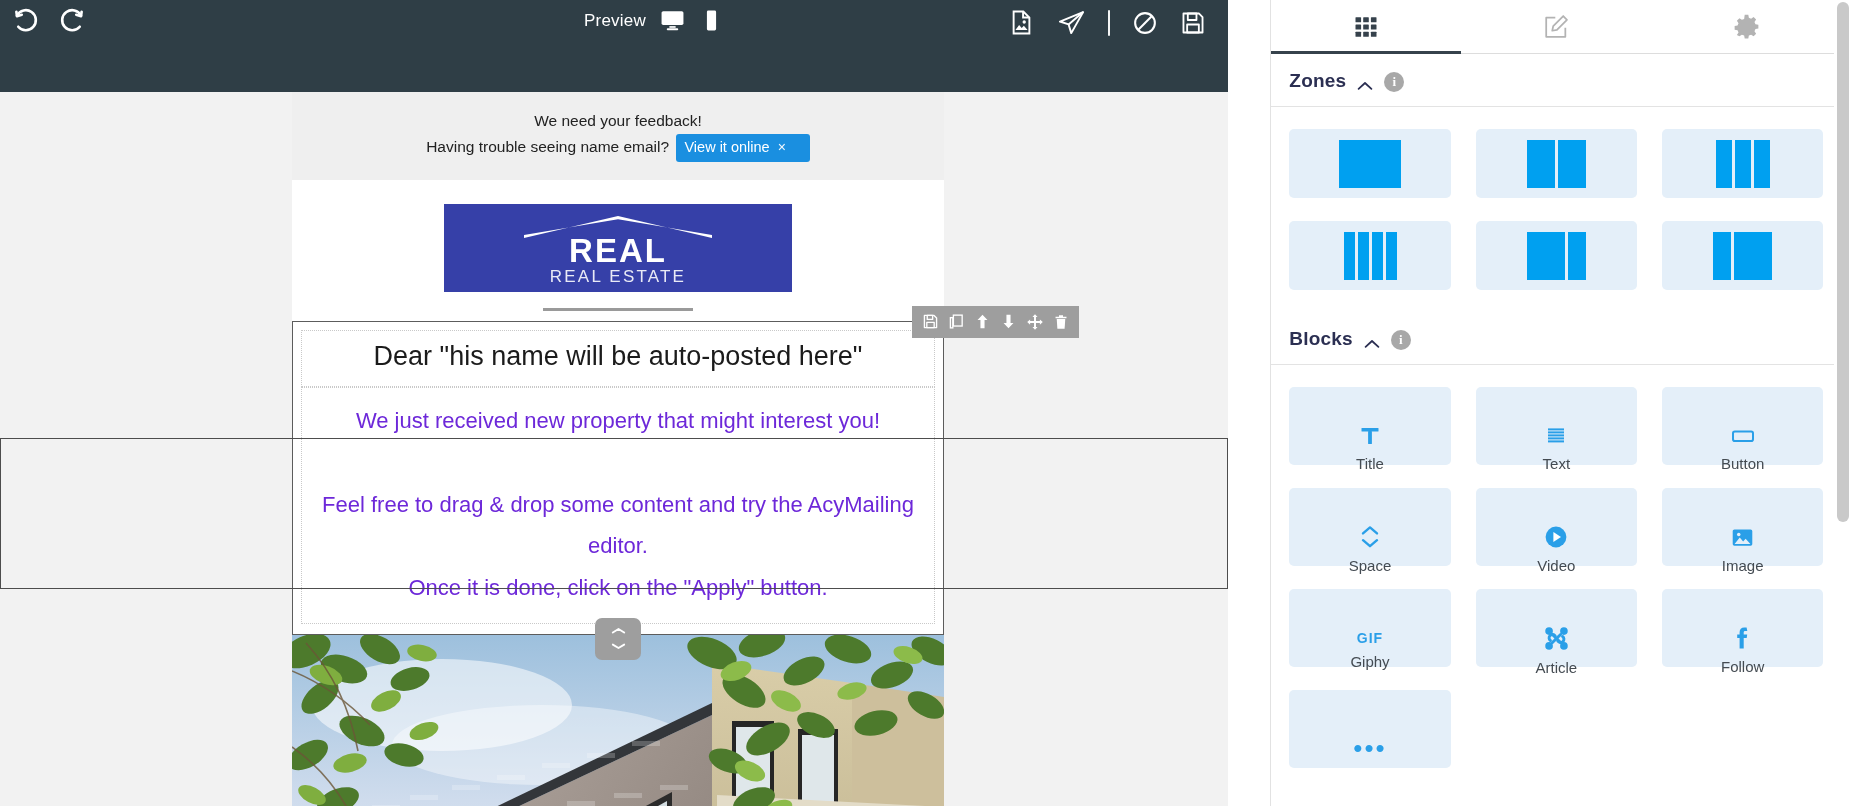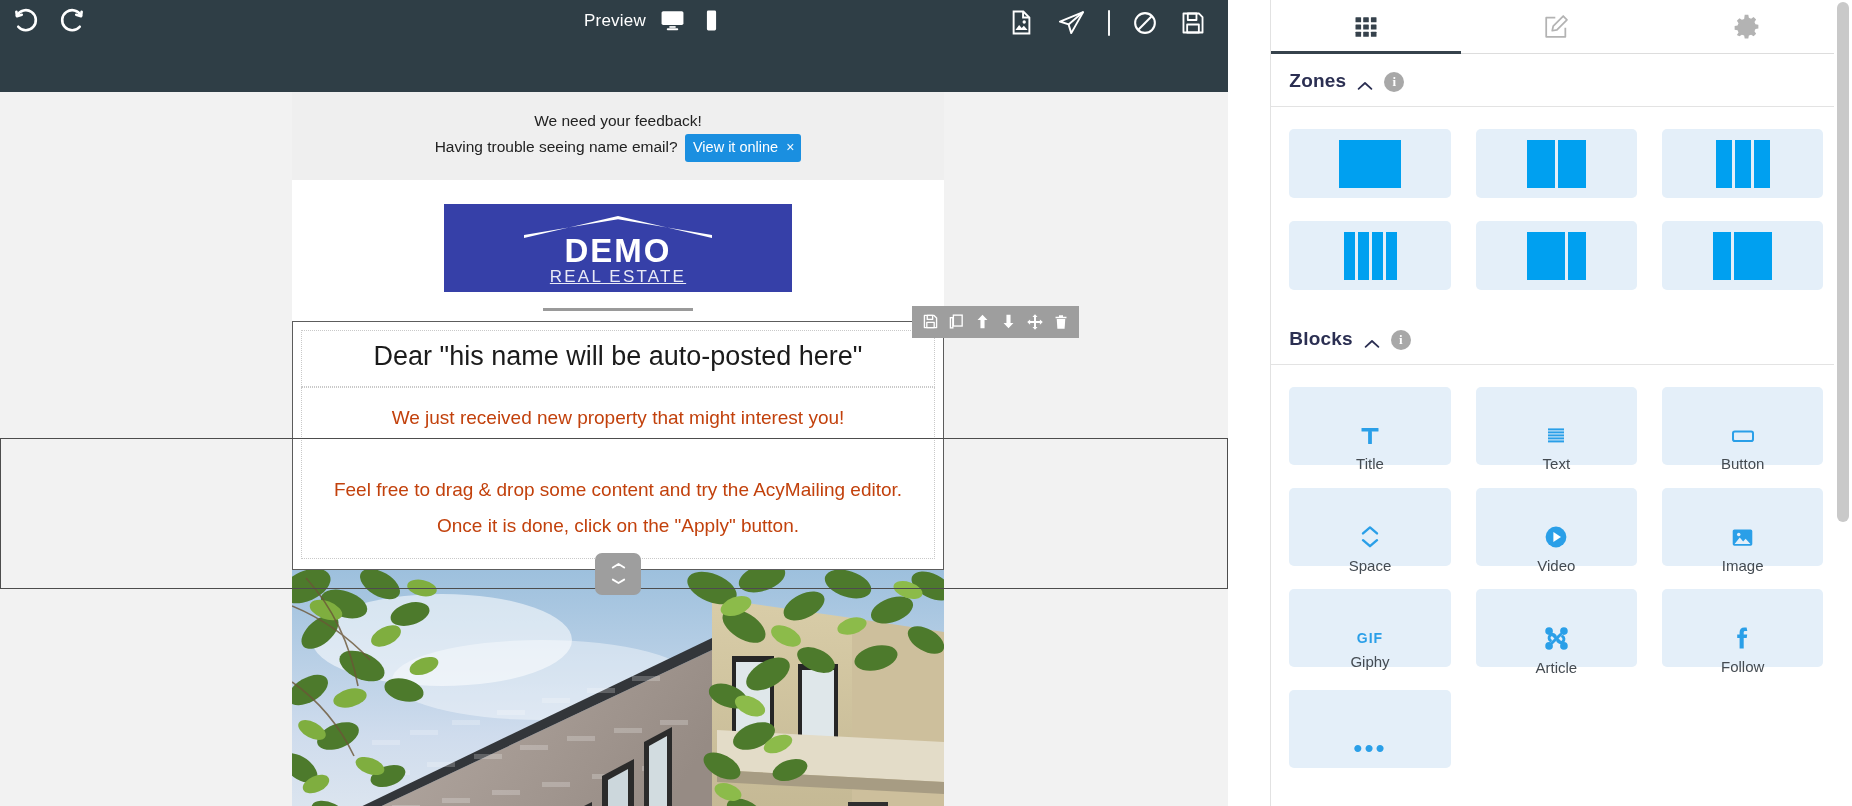--- a/index.html
+++ b/index.html
@@ -56,21 +56,21 @@
   }
 
   
   .preheader {
     background: #efefef; padding: 17px 10px 18px;
     text-align: center; font-size: 15.5px; color: #222222; line-height: 1.6;
   }
   .viewonline-tag {
     display: inline-flex; align-items: center; gap: 8px;
     background: #1a8fe0; color: #ffffff;
-    border-radius: 3px; padding: 2px 7px 3px 8px;
+    border-radius: 3px; padding: 2px 24px 3px 8px;
     font-size: 14.5px; margin-left: 3px; vertical-align: middle;
   }
   .viewonline-x { font-size: 14px; opacity: .95; cursor: pointer; }
 
   
   .logo-wrap { padding: 24px 0 10px; text-align: center; background:#ffffff; }
   .logo {
     display: inline-block; width: 348px; height: 88px;
     background: #3640a8; position: relative; overflow: hidden;
   }
@@ -78,37 +78,37 @@
     position: absolute; left: 50%; top: 10px; transform: translateX(-50%);
     width: 196px; height: 26px;
   }
   .logo .demo {
     position: absolute; left: 0; right: 0; top: 28px;
     color: #ffffff; font-size: 33px; font-weight: bold; letter-spacing: 2px;
     text-align: center; font-family: "Liberation Sans", sans-serif;
   }
   .logo .sub {
     position: absolute; left: 0; right: 0; top: 63px;
-    color: #e9eaf6; font-size: 17px; letter-spacing: 2.2px; text-align: center; text-decoration: underline;
+    color: #e9eaf6; font-size: 17px; letter-spacing: 2.2px; text-align: center;
   }
   .logo-rule { width: 150px; height: 3px; background: #9a9a9a; margin: 12px auto 0; }
 
   
   .selected-zone {
     position: relative;
     border: 1px solid #5c5c5c;
     background: #ffffff;
     padding: 8px 0 10px;
   }
   .txt-block {
     border: 1px dotted #c9c9c9; margin: 0 8px;
     padding: 10px 8px 12px; text-align: center;
   }
   .txt-block.h1 { font-size: 27px; color: #1b1b1b; padding: 10px 8px 14px; }
-  .txt-block.body { font-size: 19px; color: #c2410c; line-height: 1.9; padding: 12px 8px 14px; }
+  .txt-block.body { font-size: 22px; color: #6d28d9; line-height: 1.9; padding: 12px 8px 14px; }
 
   
   .block-toolbar {
     position: absolute; right: -136px; top: -16px;
     background: #9e9e9e; height: 32px;
     display: flex; align-items: center; gap: 9px;
     padding: 0 10px; color: #ffffff;
   }
   .block-toolbar .bt { display: inline-flex; cursor: pointer; }
 
@@ -304,21 +304,21 @@
               <span class="viewonline-x">×</span>
             </span>
           </div>
         </div>
 
         <div class="logo-wrap">
           <div class="logo">
             <svg class="roof" viewBox="0 0 196 26">
               <path d="M4 24 L98 2 L192 24 L192 21 L98 5.2 L4 21 Z" fill="#ffffff"></path>
             </svg>
-            <div class="demo">DEMO</div>
+            <div class="demo">REAL</div>
             <div class="sub">REAL ESTATE</div>
           </div>
           <div class="logo-rule"></div>
         </div>
 
         <div class="selected-zone">
           <div class="block-toolbar">
             <span class="bt" title="Save block">
               <svg width="17" height="17" viewBox="0 0 24 24" fill="none" stroke="#fff" stroke-width="1.9" stroke-linejoin="round">
                 <path d="M3.4 3.4h13.6l3.6 3.6v13.6H3.4z"></path>

